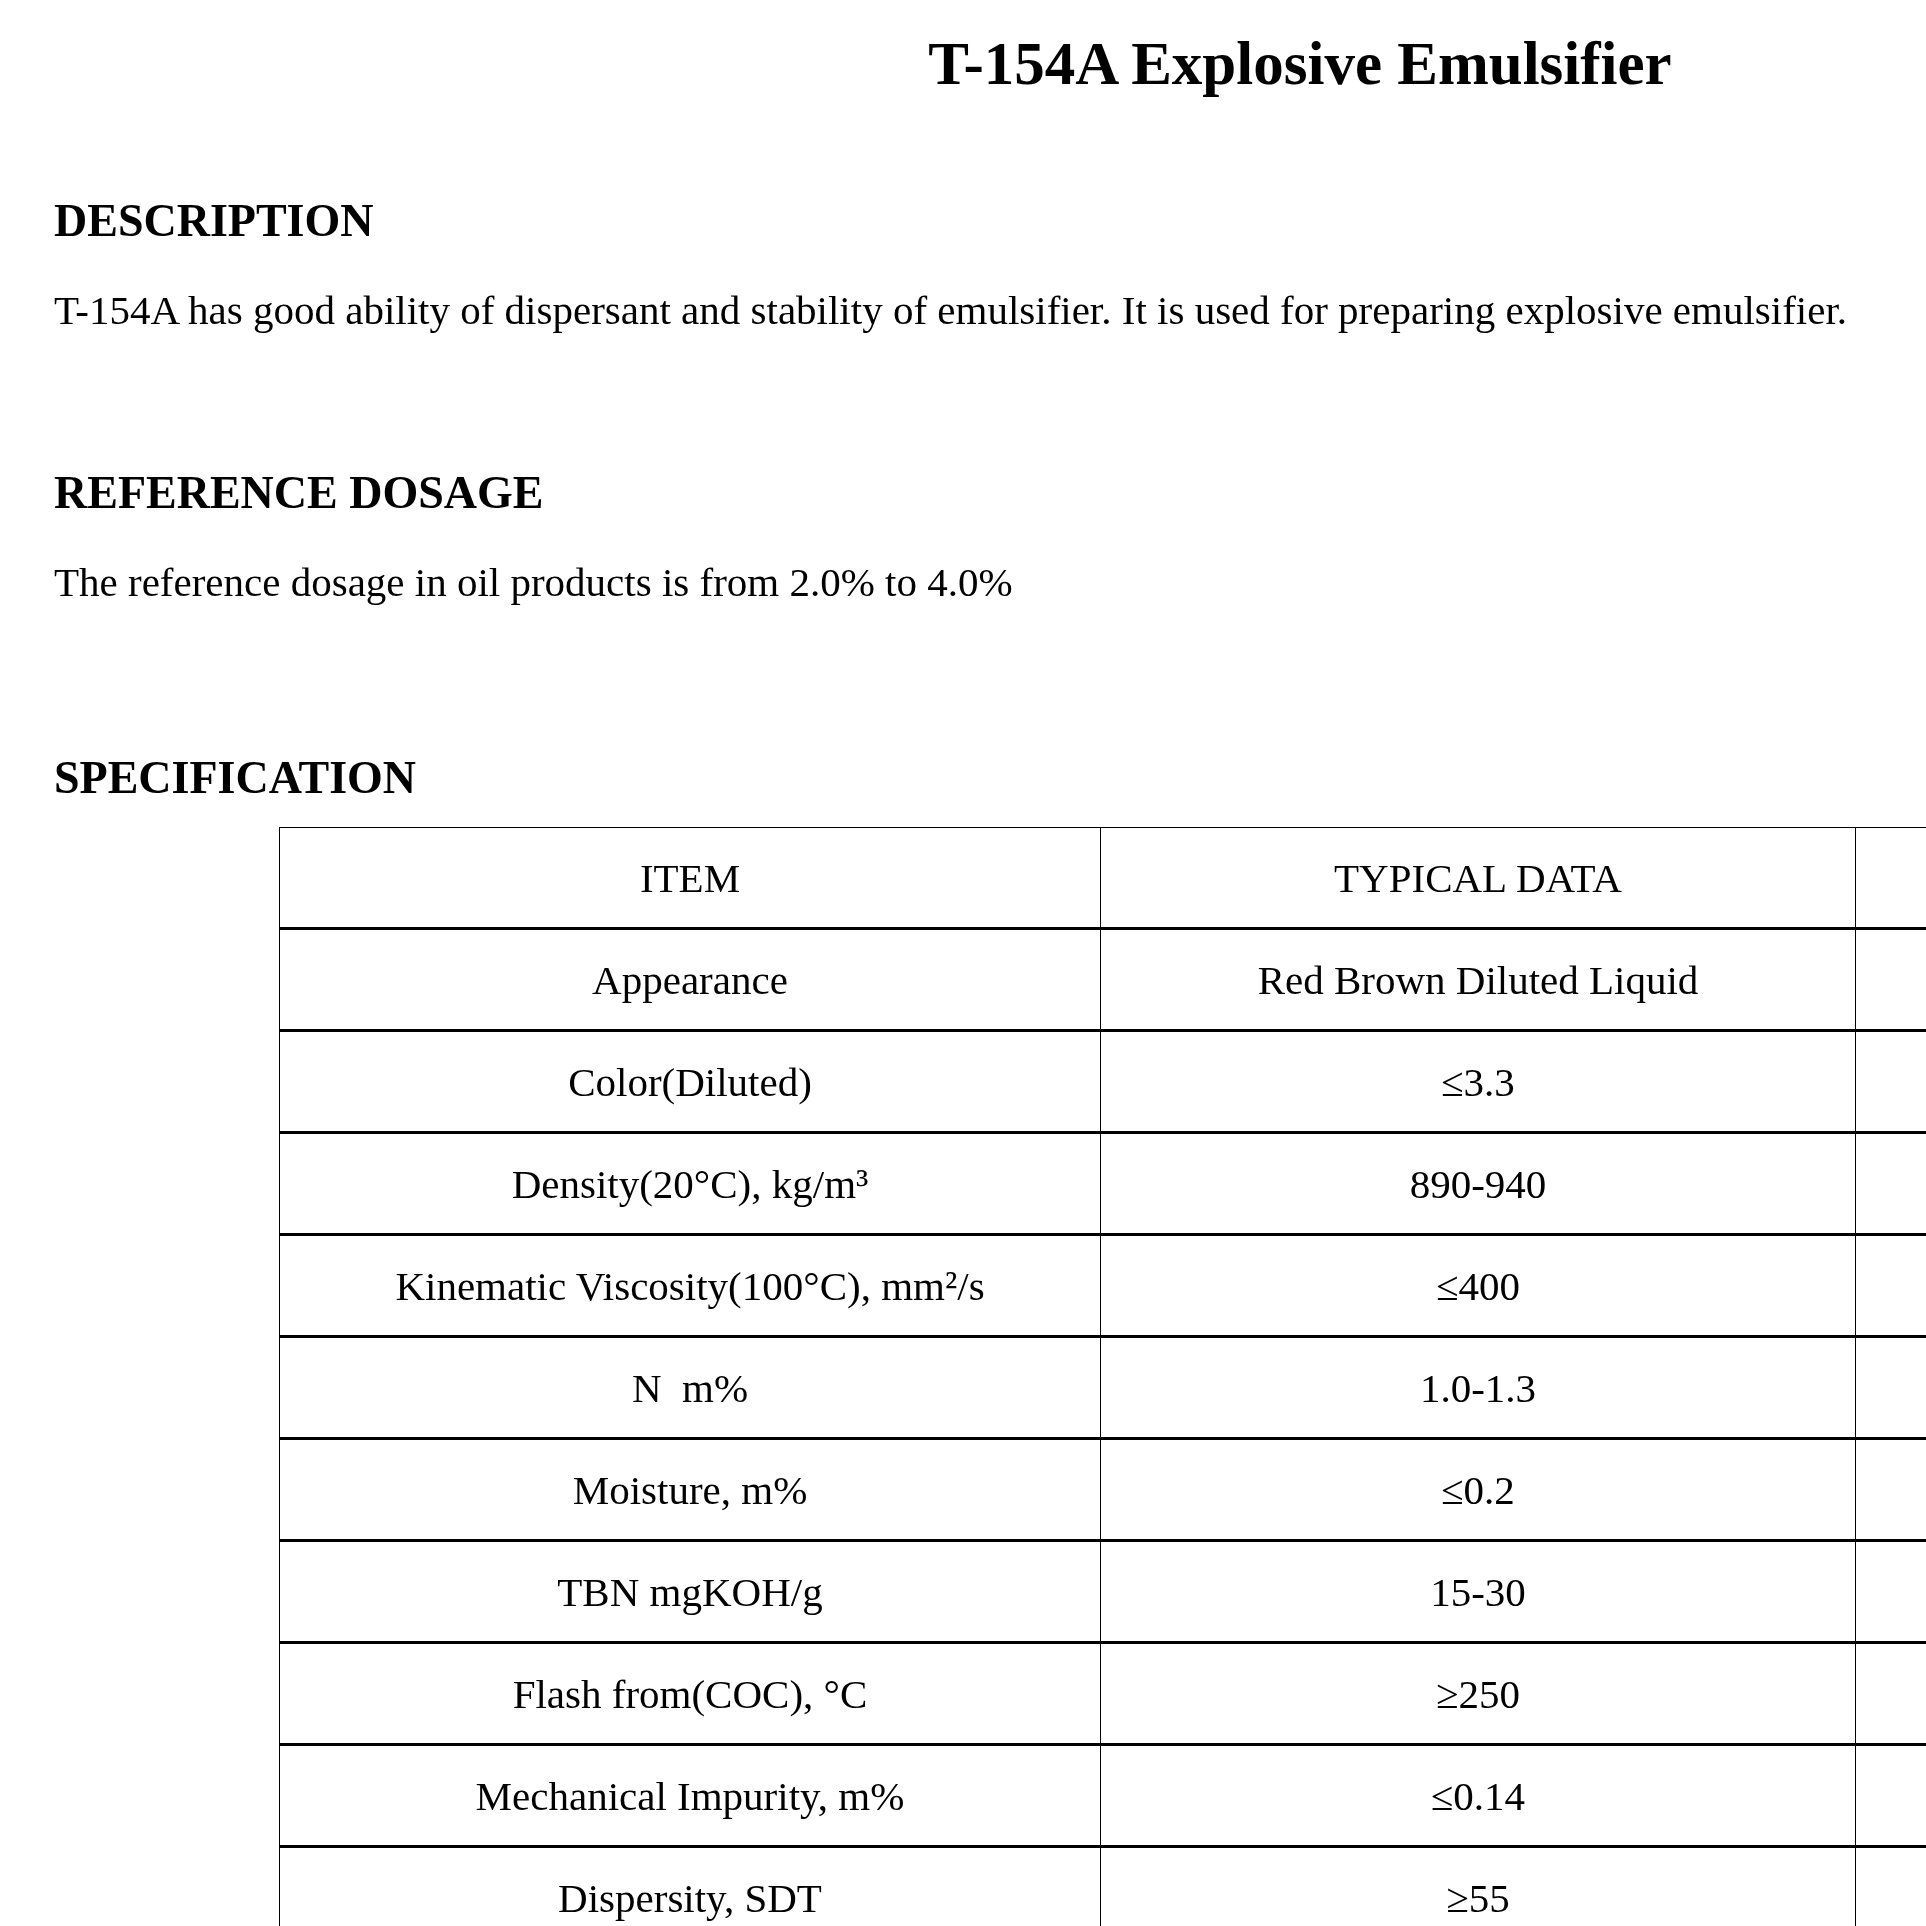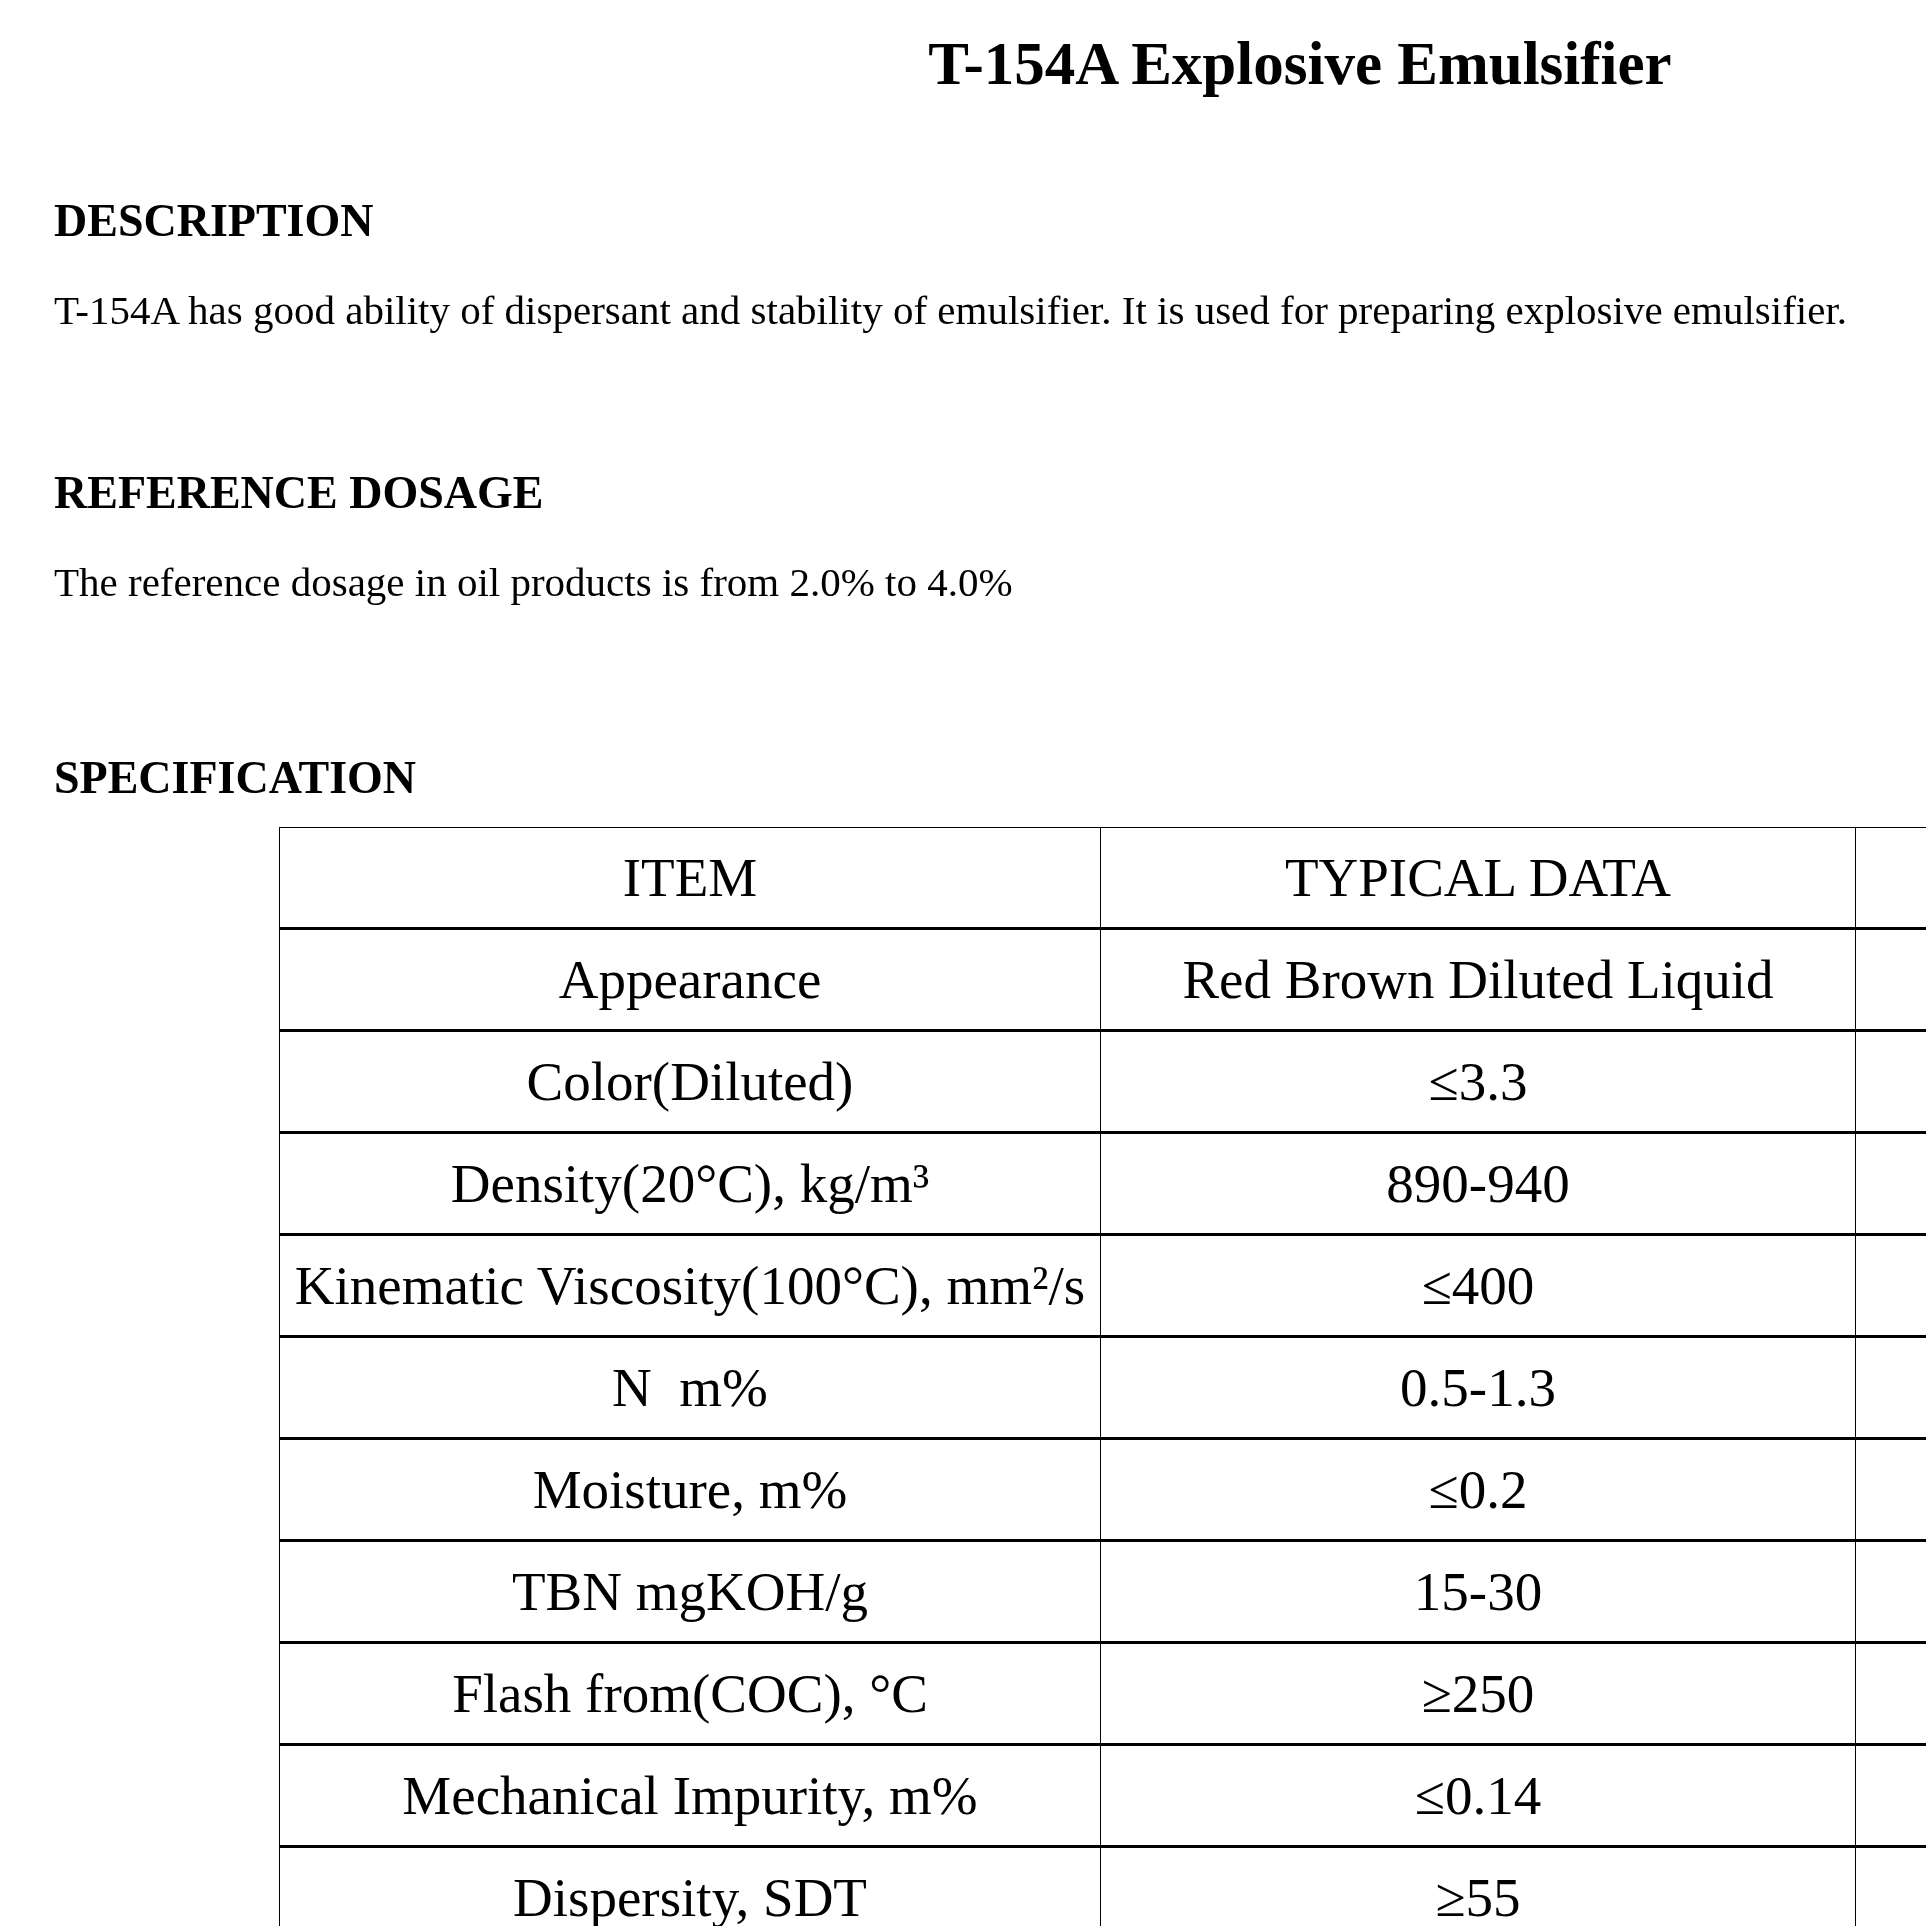--- a/index.html
+++ b/index.html
@@ -43,21 +43,21 @@
     width: 2107px;
     margin-left: 225px;
     margin-top: 22px;
   }
   .spec-table td {
     border: solid #000000;
     border-width: 3.5px 1.9px;
     height: 99px;
     text-align: center;
     vertical-align: middle;
-    font-size: 55px;
+    font-size: 41px;
     white-space: pre-wrap;
     padding: 0 7.7px;
     overflow: hidden;
   }
   .spec-table tr:first-child td { border-top-width: 1.5px; }
   .col-item   { width: 821px; }
   .col-data   { width: 755px; }
   .col-method { width: 531px; }
 </style>
 </head>
@@ -102,21 +102,21 @@
         <td>890-940</td>
         <td>GB/T1884</td>
       </tr>
       <tr>
         <td>Kinematic Viscosity(100°C), mm²/s</td>
         <td>≤400</td>
         <td>GB/T265</td>
       </tr>
       <tr>
         <td>N  m%</td>
-        <td>0.5-1.3</td>
+        <td>1.0-1.3</td>
         <td>SH/T0224</td>
       </tr>
       <tr>
         <td>Moisture, m%</td>
         <td>≤0.2</td>
         <td>GB/T260</td>
       </tr>
       <tr>
         <td>TBN mgKOH/g</td>
         <td>15-30</td>

